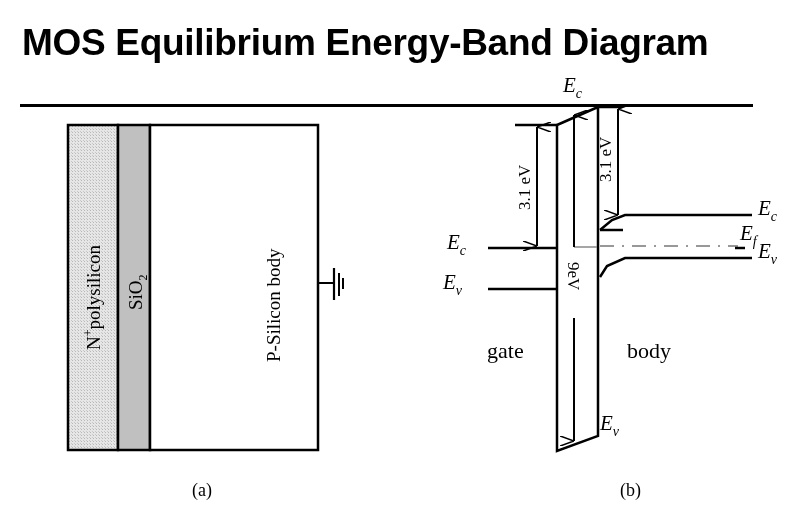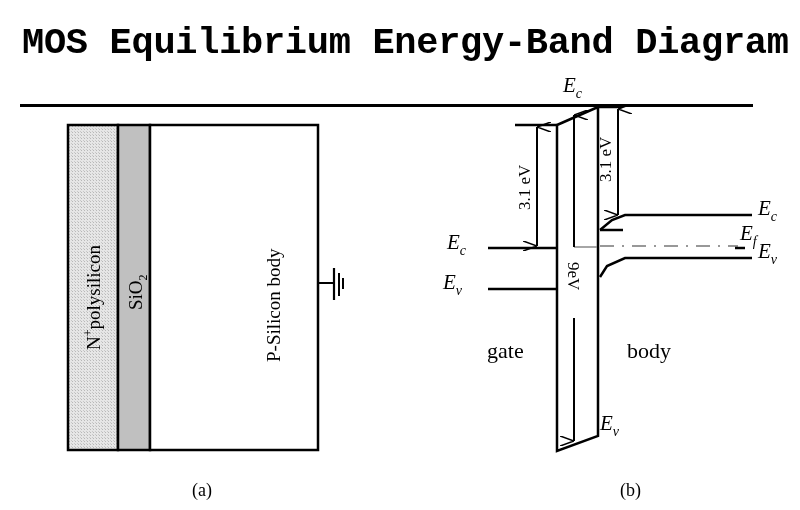--- a/index.html
+++ b/index.html
@@ -1,19 +1,19 @@
 <!DOCTYPE html>
 <html><head>
 <meta charset="utf-8">
 <style>
   html, body { margin: 0; padding: 0; background: #ffffff; }
   body { width: 800px; height: 510px; position: relative; overflow: hidden; }
   #title {
     position: absolute; left: 22px; top: 22px;
-    font-family: Liberation Mono, monospace; font-weight: bold;
+    font-family: Liberation Sans, sans-serif; font-weight: bold;
     font-size: 37px; color: #000; letter-spacing: -0.3px; white-space: nowrap;
   }
   #rule { position: absolute; left: 20px; top: 104px; width: 733px; height: 3px; background: #000; }
   svg { position: absolute; left: 0; top: 0; }
   .serif { font-family: "Liberation Serif", serif; fill: #000; }
 </style>
 </head>
 <body>
 
 <div id="title">MOS Equilibrium Energy-Band Diagram</div>

